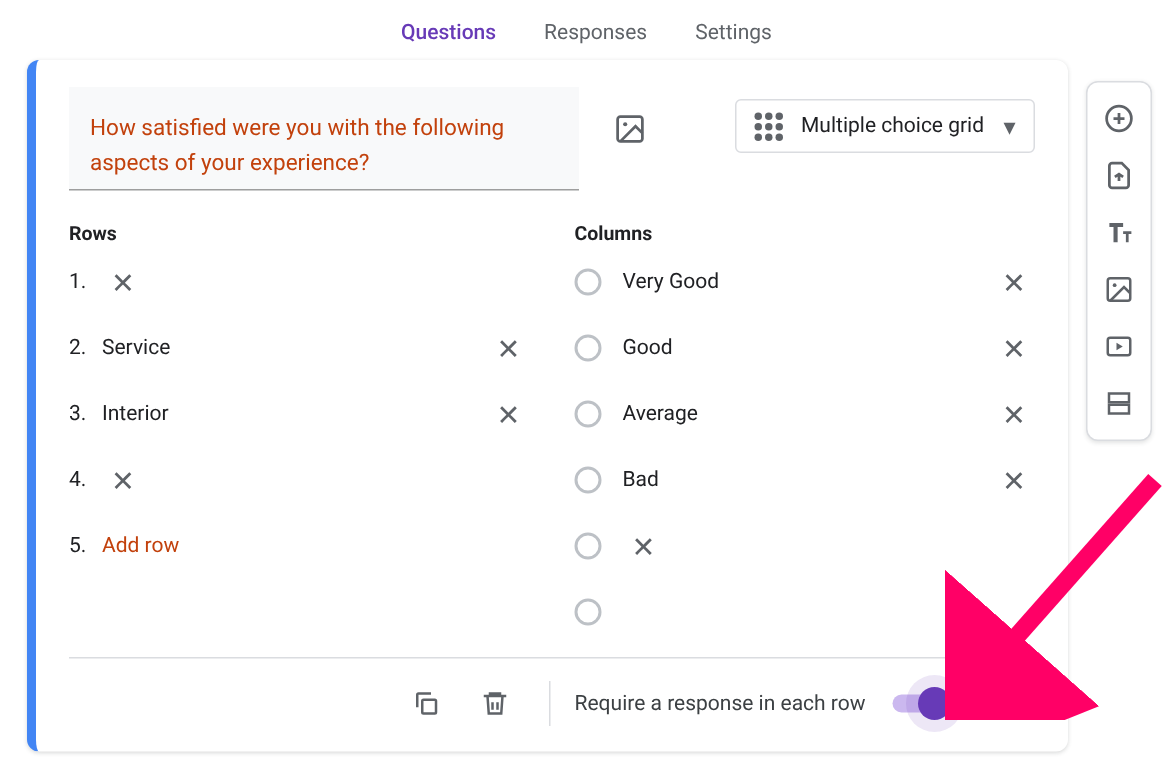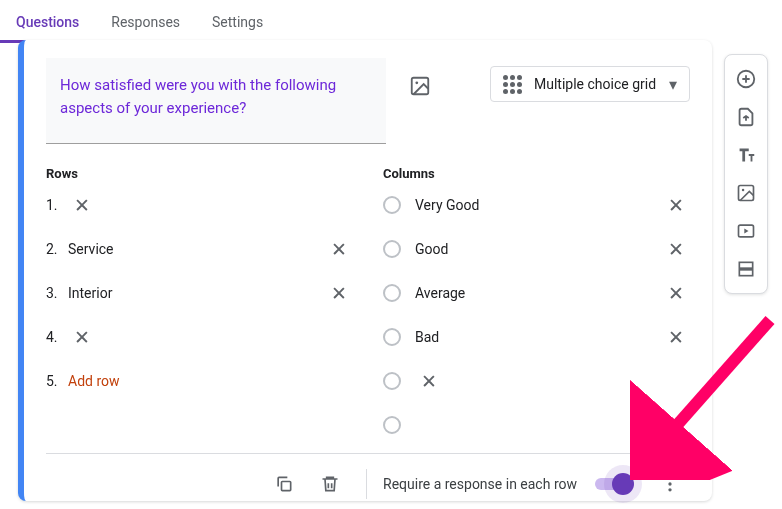--- a/index.html
+++ b/index.html
@@ -1,22 +1,22 @@
 <!DOCTYPE html>
 <html><head>
 <meta charset="utf-8">
 <style>
 *{box-sizing:border-box;margin:0;padding:0;font-family:Roboto,Arial,sans-serif}
 body{background:#fff;width:782px;height:509px;overflow:hidden;position:relative}
-.tabs{display:flex;justify-content:flex-start;gap:0;padding-top:4px}
+.tabs{display:flex;justify-content:center;gap:0;padding-top:4px}
 .tab{padding:10px 16px;font-size:14px;color:#5f6368;cursor:pointer;border-bottom:3px solid transparent}
 .tab.active{color:#673ab7;border-bottom-color:#673ab7;font-weight:500}
 .stage{position:absolute;left:18px;top:40px;right:70px;bottom:8px;background:#fff;border-radius:8px;border-left:6px solid #4285f4;box-shadow:0 1px 3px rgba(60,64,67,.2);padding:18px 22px 12px 22px;display:flex;flex-direction:column}
 .qhead{display:flex;gap:16px;align-items:flex-start}
-.qtext{flex:0 0 340px;background:#f8f9fa;border-bottom:1px solid #9e9e9e;padding:16px 14px 24px;font-size:15px;color:#6d28d9;line-height:1.5}
+.qtext{flex:0 0 340px;background:#f8f9fa;border-bottom:1px solid #9e9e9e;padding:16px 14px 7px;font-size:15px;color:#c2410c;line-height:1.5}
 .imgbtn{width:36px;height:36px;display:flex;align-items:center;justify-content:center;color:#5f6368;cursor:pointer;margin-top:10px}
 .typesel{margin-left:auto;border:1px solid #dadce0;border-radius:4px;height:36px;min-width:200px;display:flex;align-items:center;padding:0 12px;gap:12px;cursor:pointer;margin-top:8px}
 .typesel .dots{display:grid;grid-template-columns:repeat(3,5px);gap:2px}
 .typesel .dots span{width:5px;height:5px;background:#5f6368;border-radius:50%}
 .typesel .lbl{font-size:14px;color:#202124}
 .typesel .cv{margin-left:auto;color:#5f6368}
 .body{display:flex;gap:30px;margin-top:22px;flex:1}
 .col{flex:1}
 .colh{font-size:13px;font-weight:700;color:#202124;margin-bottom:2px}
 .row{display:flex;align-items:center;height:44px;font-size:14px;color:#202124}

